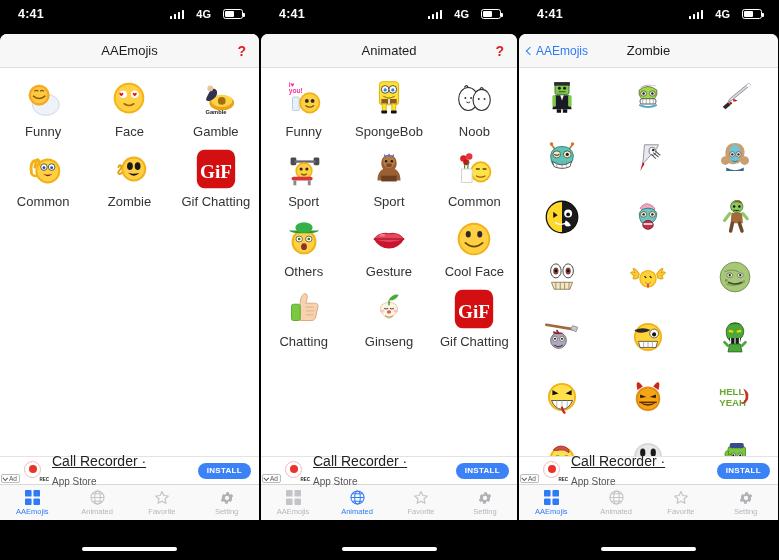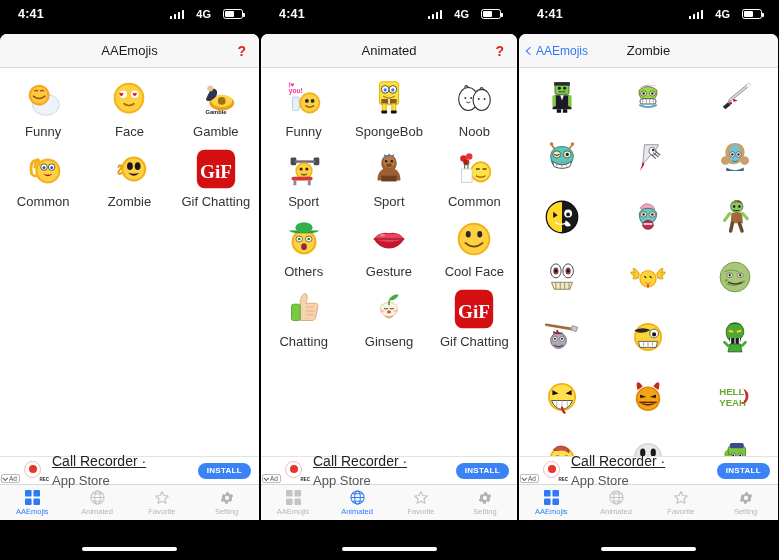--- a/index.html
+++ b/index.html
@@ -120,21 +120,21 @@
     border: 1.6px solid #f4b9b9; background: #fff;
     display: flex; align-items: center; justify-content: center;
   }
   .ad-rec b { width: 8px; height: 8px; border-radius: 50%; background: #e8342a; display: block; }
   .ad-rec-tag {
     position: absolute; right: -5px; bottom: -1px;
     font-size: 4.5px; font-weight: bold; color: #222;
   }
   .ad-text { flex: 1 1 auto; margin-left: 8px; line-height: 1.15; }
   .ad-title { font-size: 14px; color: #222; text-decoration: underline; }
-  .ad-sub { font-size: 13px; color: #555; margin-top: 20px; }
+  .ad-sub { font-size: 10px; color: #555; margin-top: 20px; }
   .ad-install {
     background: #3b82f6; color: #fff; font-size: 8px; font-weight: bold;
     padding: 3.5px 9px; border-radius: 10px; letter-spacing: .3px;
     border: none;
   }
 
   
   .tabbar {
     flex: 0 0 36px; height: 36px;
     background: #f9f9f9; border-top: .5px solid #d8d8d8;

